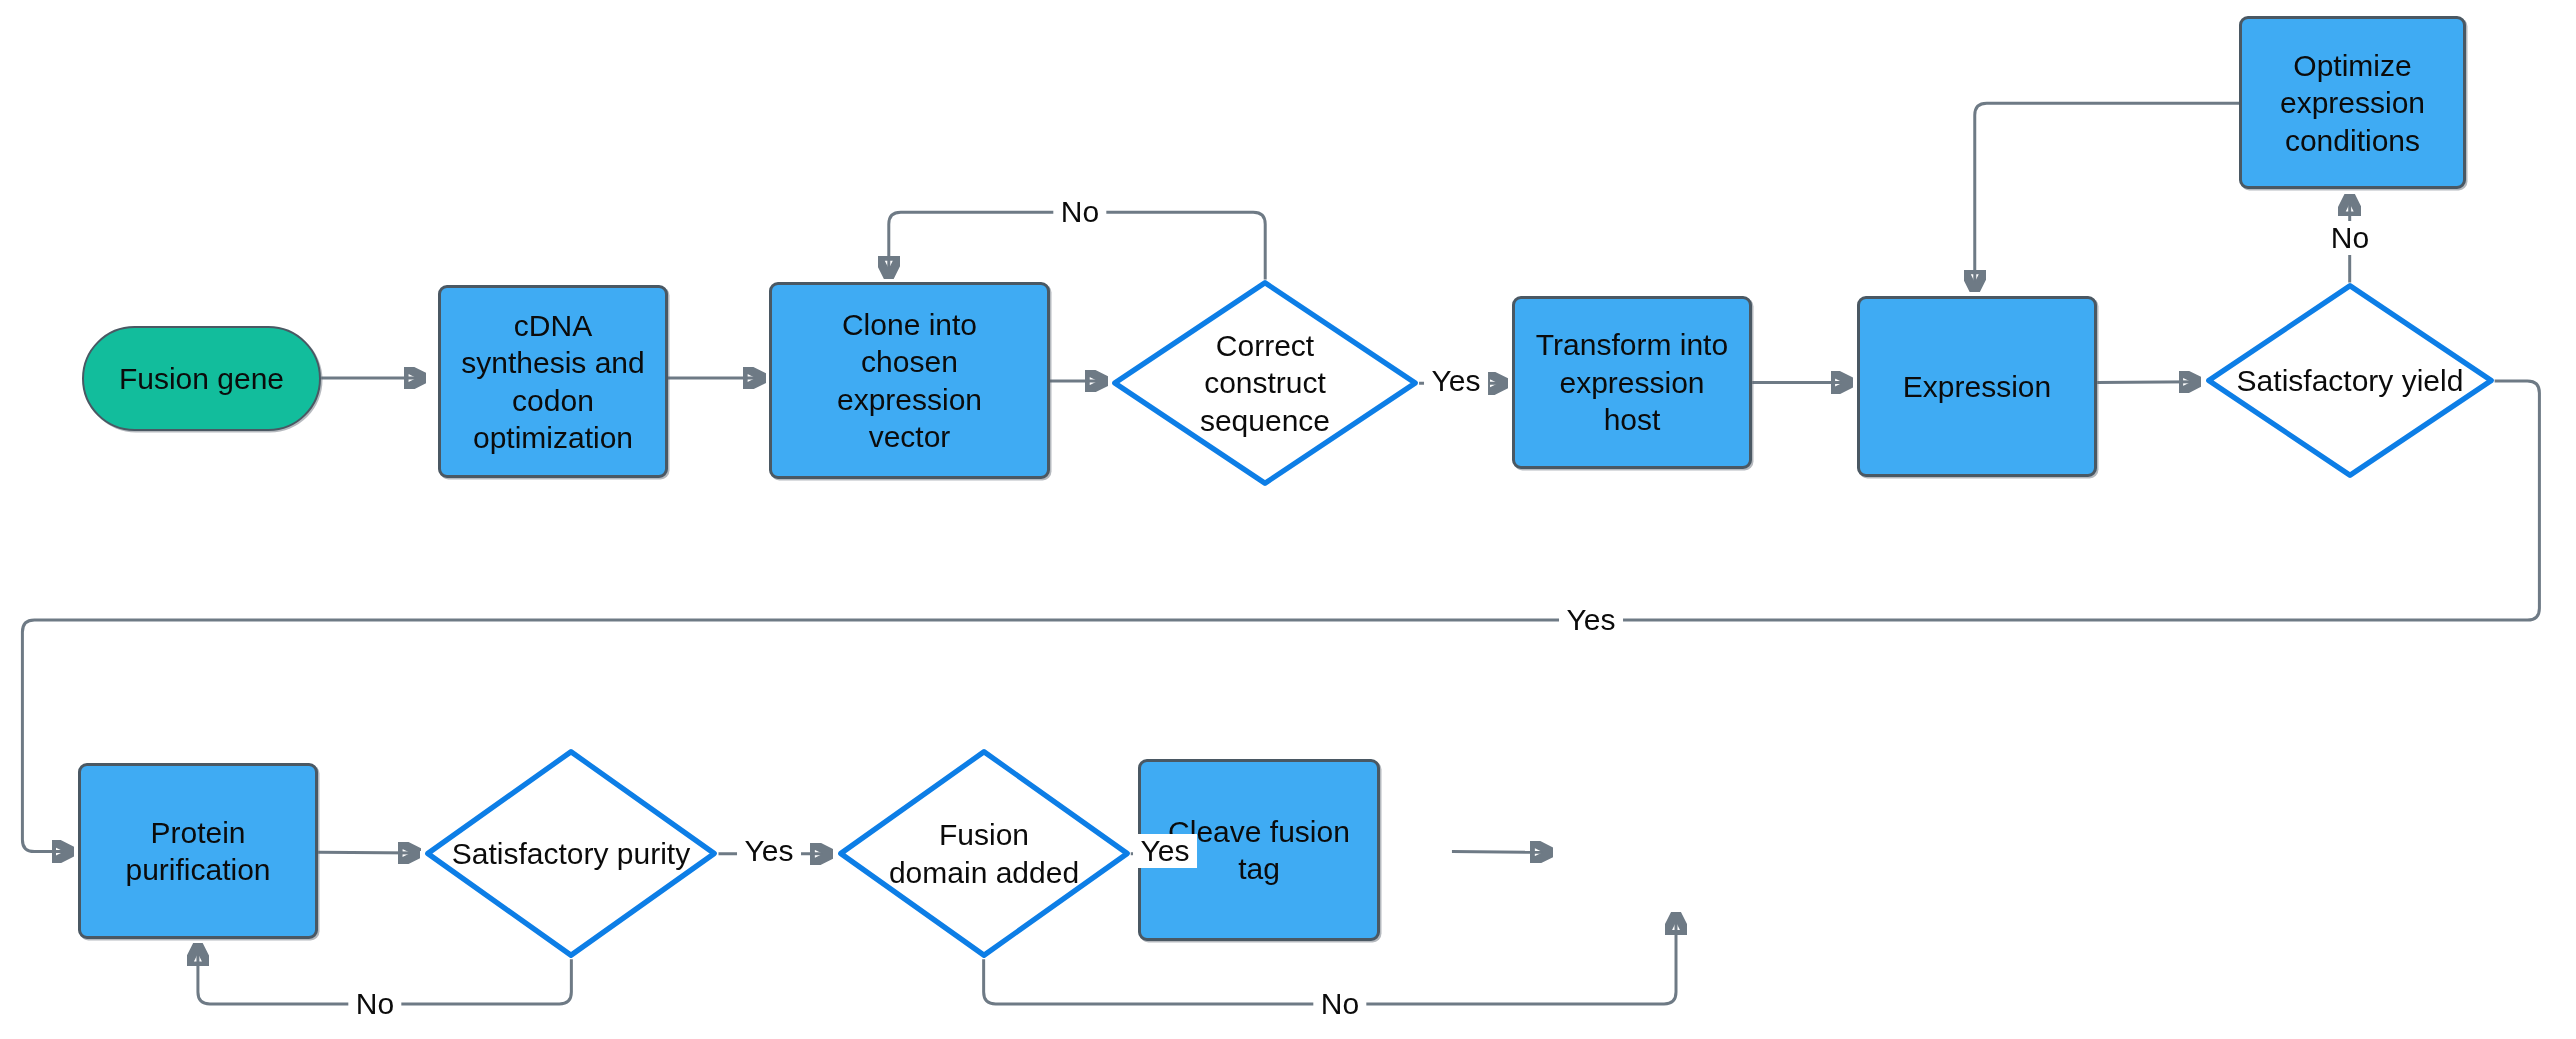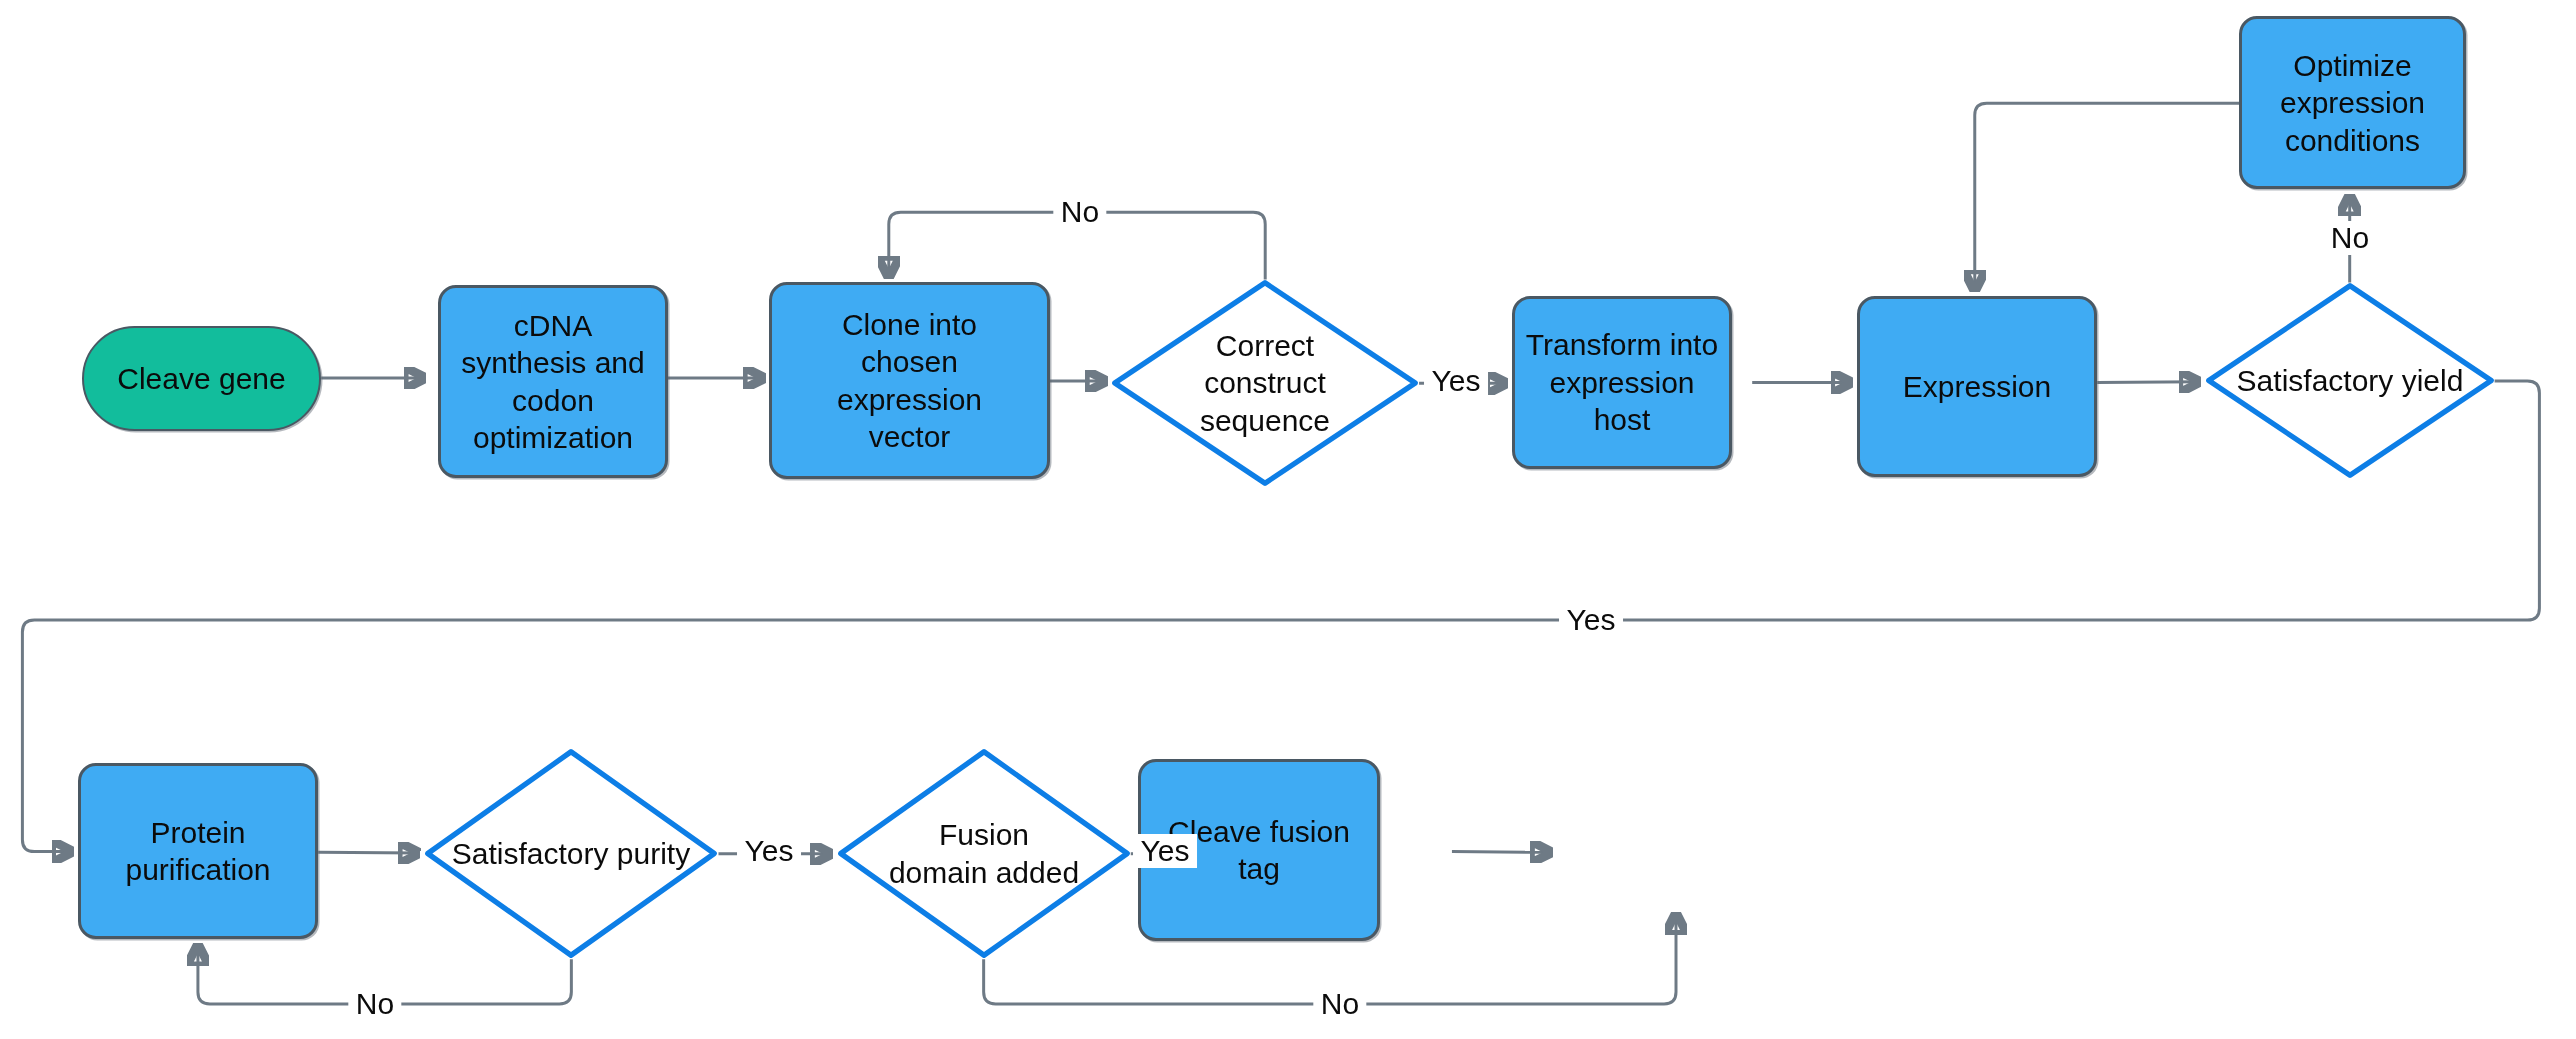--- a/index.html
+++ b/index.html
@@ -34,21 +34,21 @@
     box-sizing: border-box;
     text-align: center;
     font-size: 30px;
     line-height: 1.25;
     color: #0b0b0b;
     white-space: pre-line;
   }
   .process {
     background: #3fabf3;
     border: 3px solid #4a5863;
-    border-radius: 18px;
+    border-radius: 9px;
     box-shadow: 1.5px 1.5px 0 rgba(90,100,110,.45);
   }
   .terminator {
     background: #12bd9c;
     border: 2.2px solid #4a5863;
     border-radius: 54px;
     box-shadow: 1.5px 1.5px 0 rgba(90,100,110,.45);
   }
   .decision { background: transparent; border: none; }
   .decision > svg {
@@ -94,42 +94,42 @@
     <path d="M 2998 138 H 2660 Q 2644 138 2644 154 V 388" marker-end="url(#arrow)"></path>
     <path d="M 3340 510 H 3384 Q 3400 510 3400 526 V 814 Q 3400 830 3384 830 H 46 Q 30 830 30 846 V 1124 Q 30 1140 46 1140 H 96" marker-end="url(#arrow)"></path>
     <path d="M 426 1141 L 560 1142" marker-end="url(#arrow)"></path>
     <path d="M 962 1143 L 1112 1143" marker-end="url(#arrow)"></path>
     <path d="M 1514 1143 L 1612 1141" marker-end="url(#arrow)"></path>
     <path d="M 1944 1140 L 2076 1141" marker-end="url(#arrow)"></path>
     <path d="M 765 1284 V 1328 Q 765 1344 749 1344 H 281 Q 265 1344 265 1328 V 1266" marker-end="url(#arrow)"></path>
     <path d="M 1317 1284 V 1328 Q 1317 1344 1333 1344 H 2228 Q 2244 1344 2244 1328 V 1224" marker-end="url(#arrow)"></path>
   </svg>
 
-  <div class="node terminator" style="left:82px; top:326px; width:239px; height:105px;">Cleave gene</div>
+  <div class="node terminator" style="left:82px; top:326px; width:239px; height:105px;">Fusion gene</div>
 
   <div class="node process" style="left:430px; top:285px; width:230px; height:193px;margin-left:8px;">cDNA
 synthesis and
 codon
 optimization</div>
 
   <div class="node process" style="left:769px; top:282px; width:281px; height:197px;">Clone into
 chosen
 expression
 vector</div>
 
   <div class="node decision" style="left:1111px; top:279px; width:308px; height:208px;">
     <svg viewBox="0 0 412 278" preserveAspectRatio="none">
       <polygon points="206,5 407,139 206,273 5,139" fill="#ffffff" stroke="#0d7ee6" stroke-width="7" stroke-linejoin="round"></polygon>
     </svg>
     <div class="dlabel">Correct
 construct
 sequence</div>
   </div>
 
-  <div class="node process" style="left:1512px; top:296px; width:220px; height:173px;">Transform into
+  <div class="node process" style="left:1512px; top:296px; width:240px; height:173px;">Transform into
 expression
 host</div>
 
   <div class="node process" style="left:1857px; top:296px; width:240px; height:181px;">Expression</div>
 
   <div class="node decision" style="left:2205px; top:282px; width:290px; height:197px;justify-content:flex-end;">
     <svg viewBox="0 0 388 264" preserveAspectRatio="none">
       <polygon points="194,5 383,132 194,259 5,132" fill="#ffffff" stroke="#0d7ee6" stroke-width="7" stroke-linejoin="round"></polygon>
     </svg>
     <div class="dlabel">Satisfactory yield</div>

